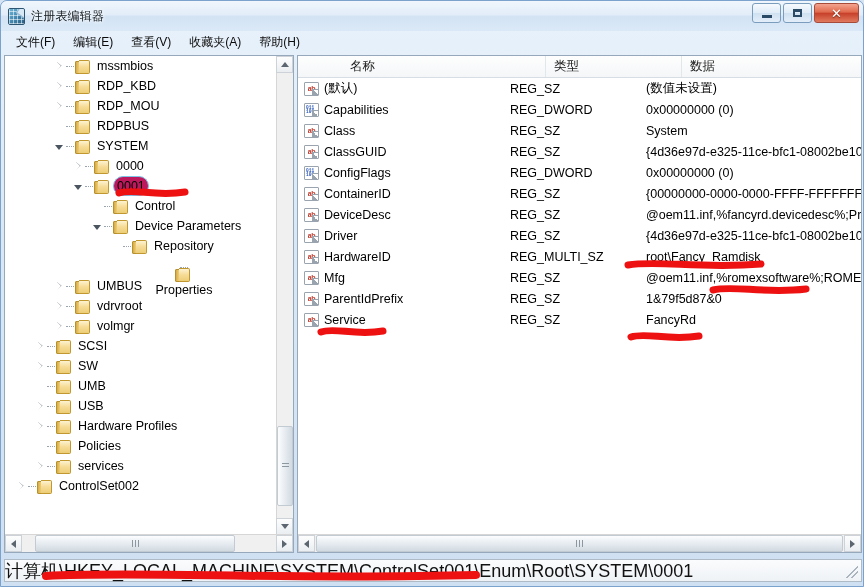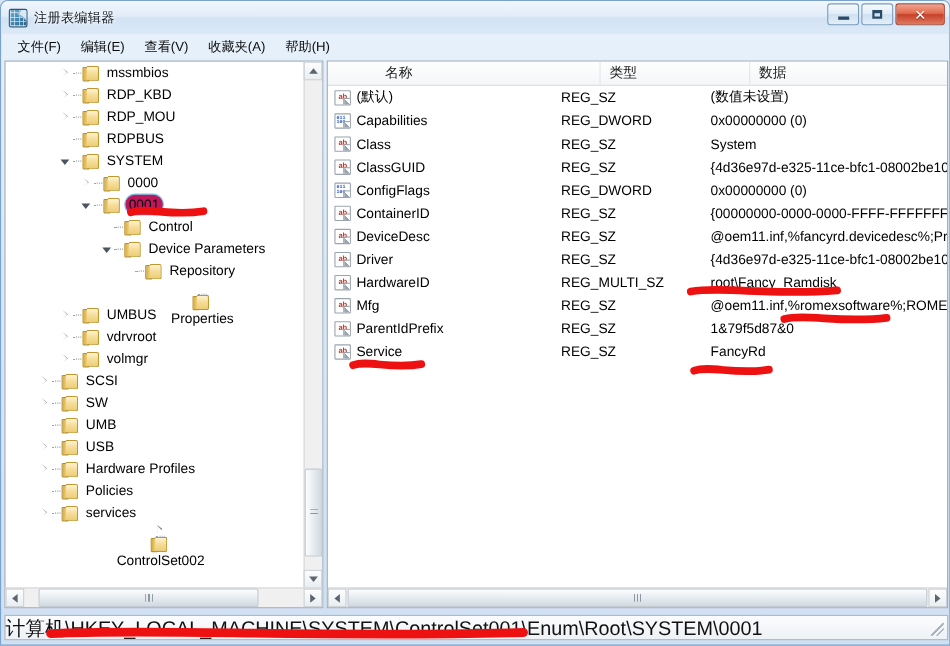--- a/index.html
+++ b/index.html
@@ -471,21 +471,21 @@
             <div class="dots"></div>
             <div class="folder"></div>
             <div class="tree-label">Policies</div>
           </div>
           <div class="tree-row" style="padding-left: 30px;">
             <div class="arrow collapsed"></div>
             <div class="dots"></div>
             <div class="folder"></div>
             <div class="tree-label">services</div>
           </div>
-          <div class="tree-row" style="padding-left: 11px; flex-direction: column;">
+          <div class="tree-row" style="padding-left: 11px;">
             <div class="arrow collapsed"></div>
             <div class="dots"></div>
             <div class="folder"></div>
             <div class="tree-label">ControlSet002</div>
           </div>
         </div>
 
       <div class="vscroll">
         <div class="sb-arrow up">
           <div class="tri-up"></div>

